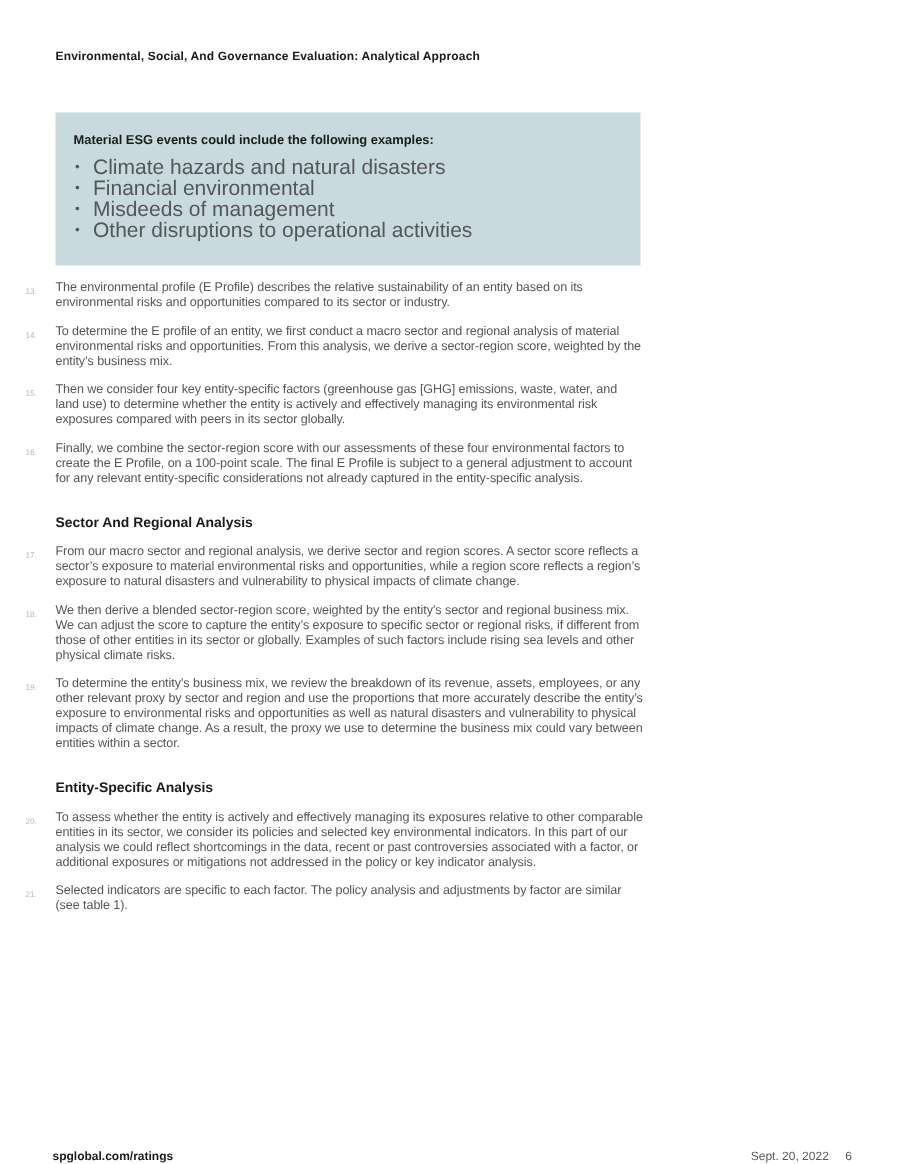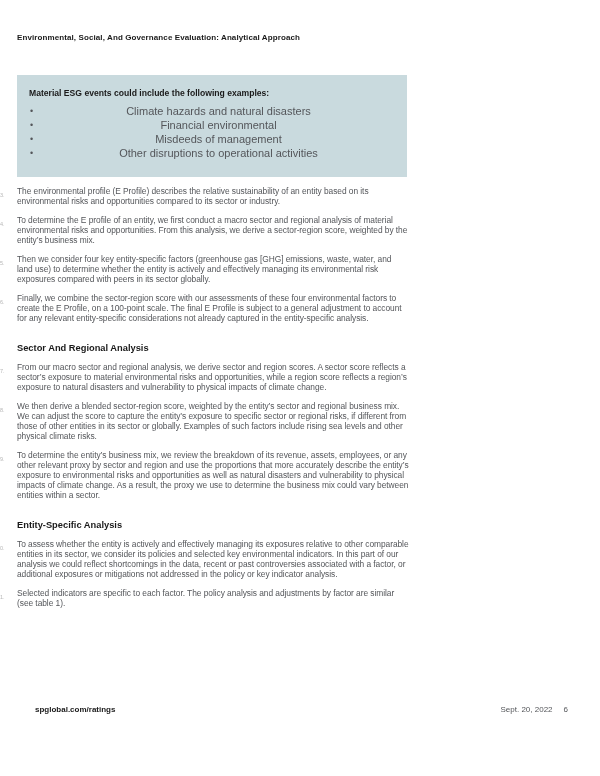--- a/index.html
+++ b/index.html
@@ -11,21 +11,21 @@
     position: relative;
     width: 600px;
     height: 776px;
     background: #ffffff;
     font-family: "Liberation Sans", sans-serif;
     color: #54565a;
     overflow: hidden;
   }
   .content {
     position: absolute;
-    left: 17px;
+    left: 37px;
     top: 0;
     width: 392px;
   }
   .doc-header {
     margin-top: 33px;
     font-size: 8px;
     font-weight: bold;
     color: #1a1a1a;
     letter-spacing: 0.1px;
   }
@@ -44,24 +44,23 @@
     margin: 3px 0 6px 0;
   }
   .callout-list {
     list-style: none;
     margin: 0;
     padding: 0;
   }
   .callout-list li {
     position: relative;
     padding-left: 13px;
-    font-size: 11px;
+    font-size: 14px;
     line-height: 14px;
     color: #54565a;
-    text-align: center;
   }
   .callout-list li::before {
     content: "\2022";
     position: absolute;
     left: 1px;
     top: 0;
     color: #54565a;
     font-size: 9px;
   }
   .section-heading {
@@ -90,21 +89,21 @@
   .sub-heading {
     margin: 20px 0 2px 0;
     font-size: 9.3px;
     font-weight: bold;
     color: #1a1a1a;
   }
   .footer {
     position: absolute;
     left: 35px;
     right: 32px;
-    top: 705px;
+    top: 766px;
     display: flex;
     justify-content: space-between;
     align-items: baseline;
     font-size: 8px;
   }
   .footer-site {
     font-weight: bold;
     color: #1a1a1a;
   }
   .footer-right {

